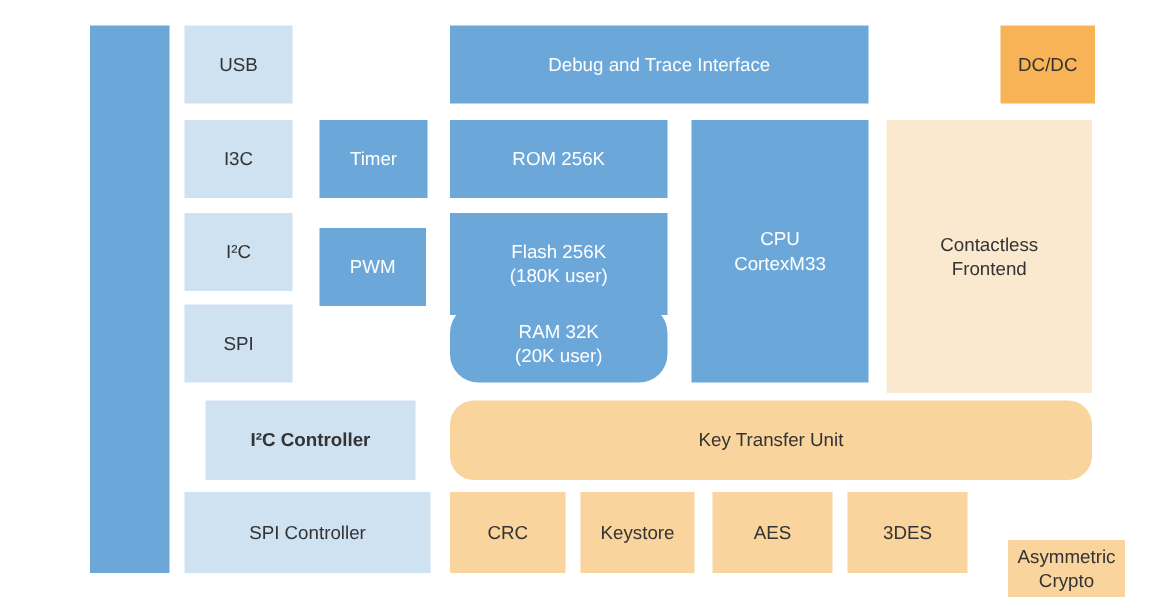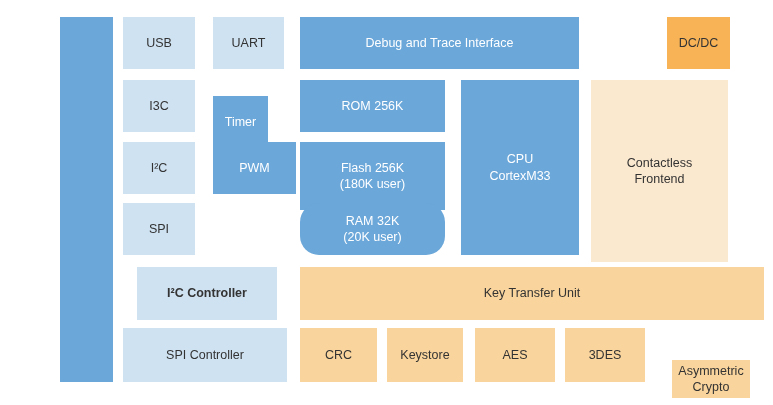--- a/index.html
+++ b/index.html
@@ -34,43 +34,42 @@
   .cream  { background: var(--cream, #fbe9cf); }
 </style>
 </head>
 <body>
 
 <div id="canvas">
 
   <div class="b blue" style="left:60px; top:17px; width:53px; height:365px;"></div>
 
   <div class="b lblue" style="left:123px; top:17px; width:72px; height:52px;">USB</div>
-  <div class="b lblue" style="left:213px; top:17px; width:71px; height:52px;">UART</div>
   <div class="b blue" style="left:300px; top:17px; width:279px; height:52px;">Debug and Trace Interface</div>
   <div class="b orange" style="left:667px; top:17px; width:63px; height:52px;">DC/DC</div>
 
   <div class="b lblue" style="left:123px; top:80px; width:72px; height:52px;">I3C</div>
-  <div class="b blue" style="left:213px; top:96px; width:55px; height:52px;">Timer</div>
+  <div class="b blue" style="left:213px; top:80px; width:72px; height:52px;">Timer</div>
   <div class="b blue" style="left:300px; top:80px; width:145px; height:52px;">ROM 256K</div>
   <div class="b blue" style="left:461px; top:80px; width:118px; height:175px;">CPU
 CortexM33</div>
   <div class="b cream" style="left:591px; top:80px; width:137px; height:182px;">Contactless
 Frontend</div>
 
   <div class="b lblue" style="left:123px; top:142px; width:72px; height:52px;">I²C</div>
-  <div class="b blue" style="left:213px; top:142px; width:83px; height:52px;">PWM</div>
+  <div class="b blue" style="left:213px; top:152px; width:71px; height:52px;">PWM</div>
   <div class="b blue" style="left:300px; top:142px; width:145px; height:68px;">Flash 256K
 (180K user)</div>
 
   <div class="b lblue" style="left:123px; top:203px; width:72px; height:52px;">SPI</div>
   <div class="b blue" style="left:300px; top:203px; width:145px; height:52px;border-radius:19px;">RAM 32K
 (20K user)</div>
 
   <div class="b lblue" style="left:137px; top:267px; width:140px; height:53px;font-weight:bold;">I²C Controller</div>
-  <div class="b lorange" style="left:300px; top:267px; width:464px; height:53px;">Key Transfer Unit</div>
+  <div class="b lorange" style="left:300px; top:267px; width:428px; height:53px;border-radius:16px;">Key Transfer Unit</div>
 
   <div class="b lblue" style="left:123px; top:328px; width:164px; height:54px;">SPI Controller</div>
   <div class="b lorange" style="left:300px; top:328px; width:77px; height:54px;">CRC</div>
   <div class="b lorange" style="left:387px; top:328px; width:76px; height:54px;">Keystore</div>
   <div class="b lorange" style="left:475px; top:328px; width:80px; height:54px;">AES</div>
   <div class="b lorange" style="left:565px; top:328px; width:80px; height:54px;">3DES</div>
   <div class="b lorange" style="left:672px; top:328px; width:78px; height:38px;margin-top:32px;">Asymmetric
 Crypto</div>
 
 </div>

